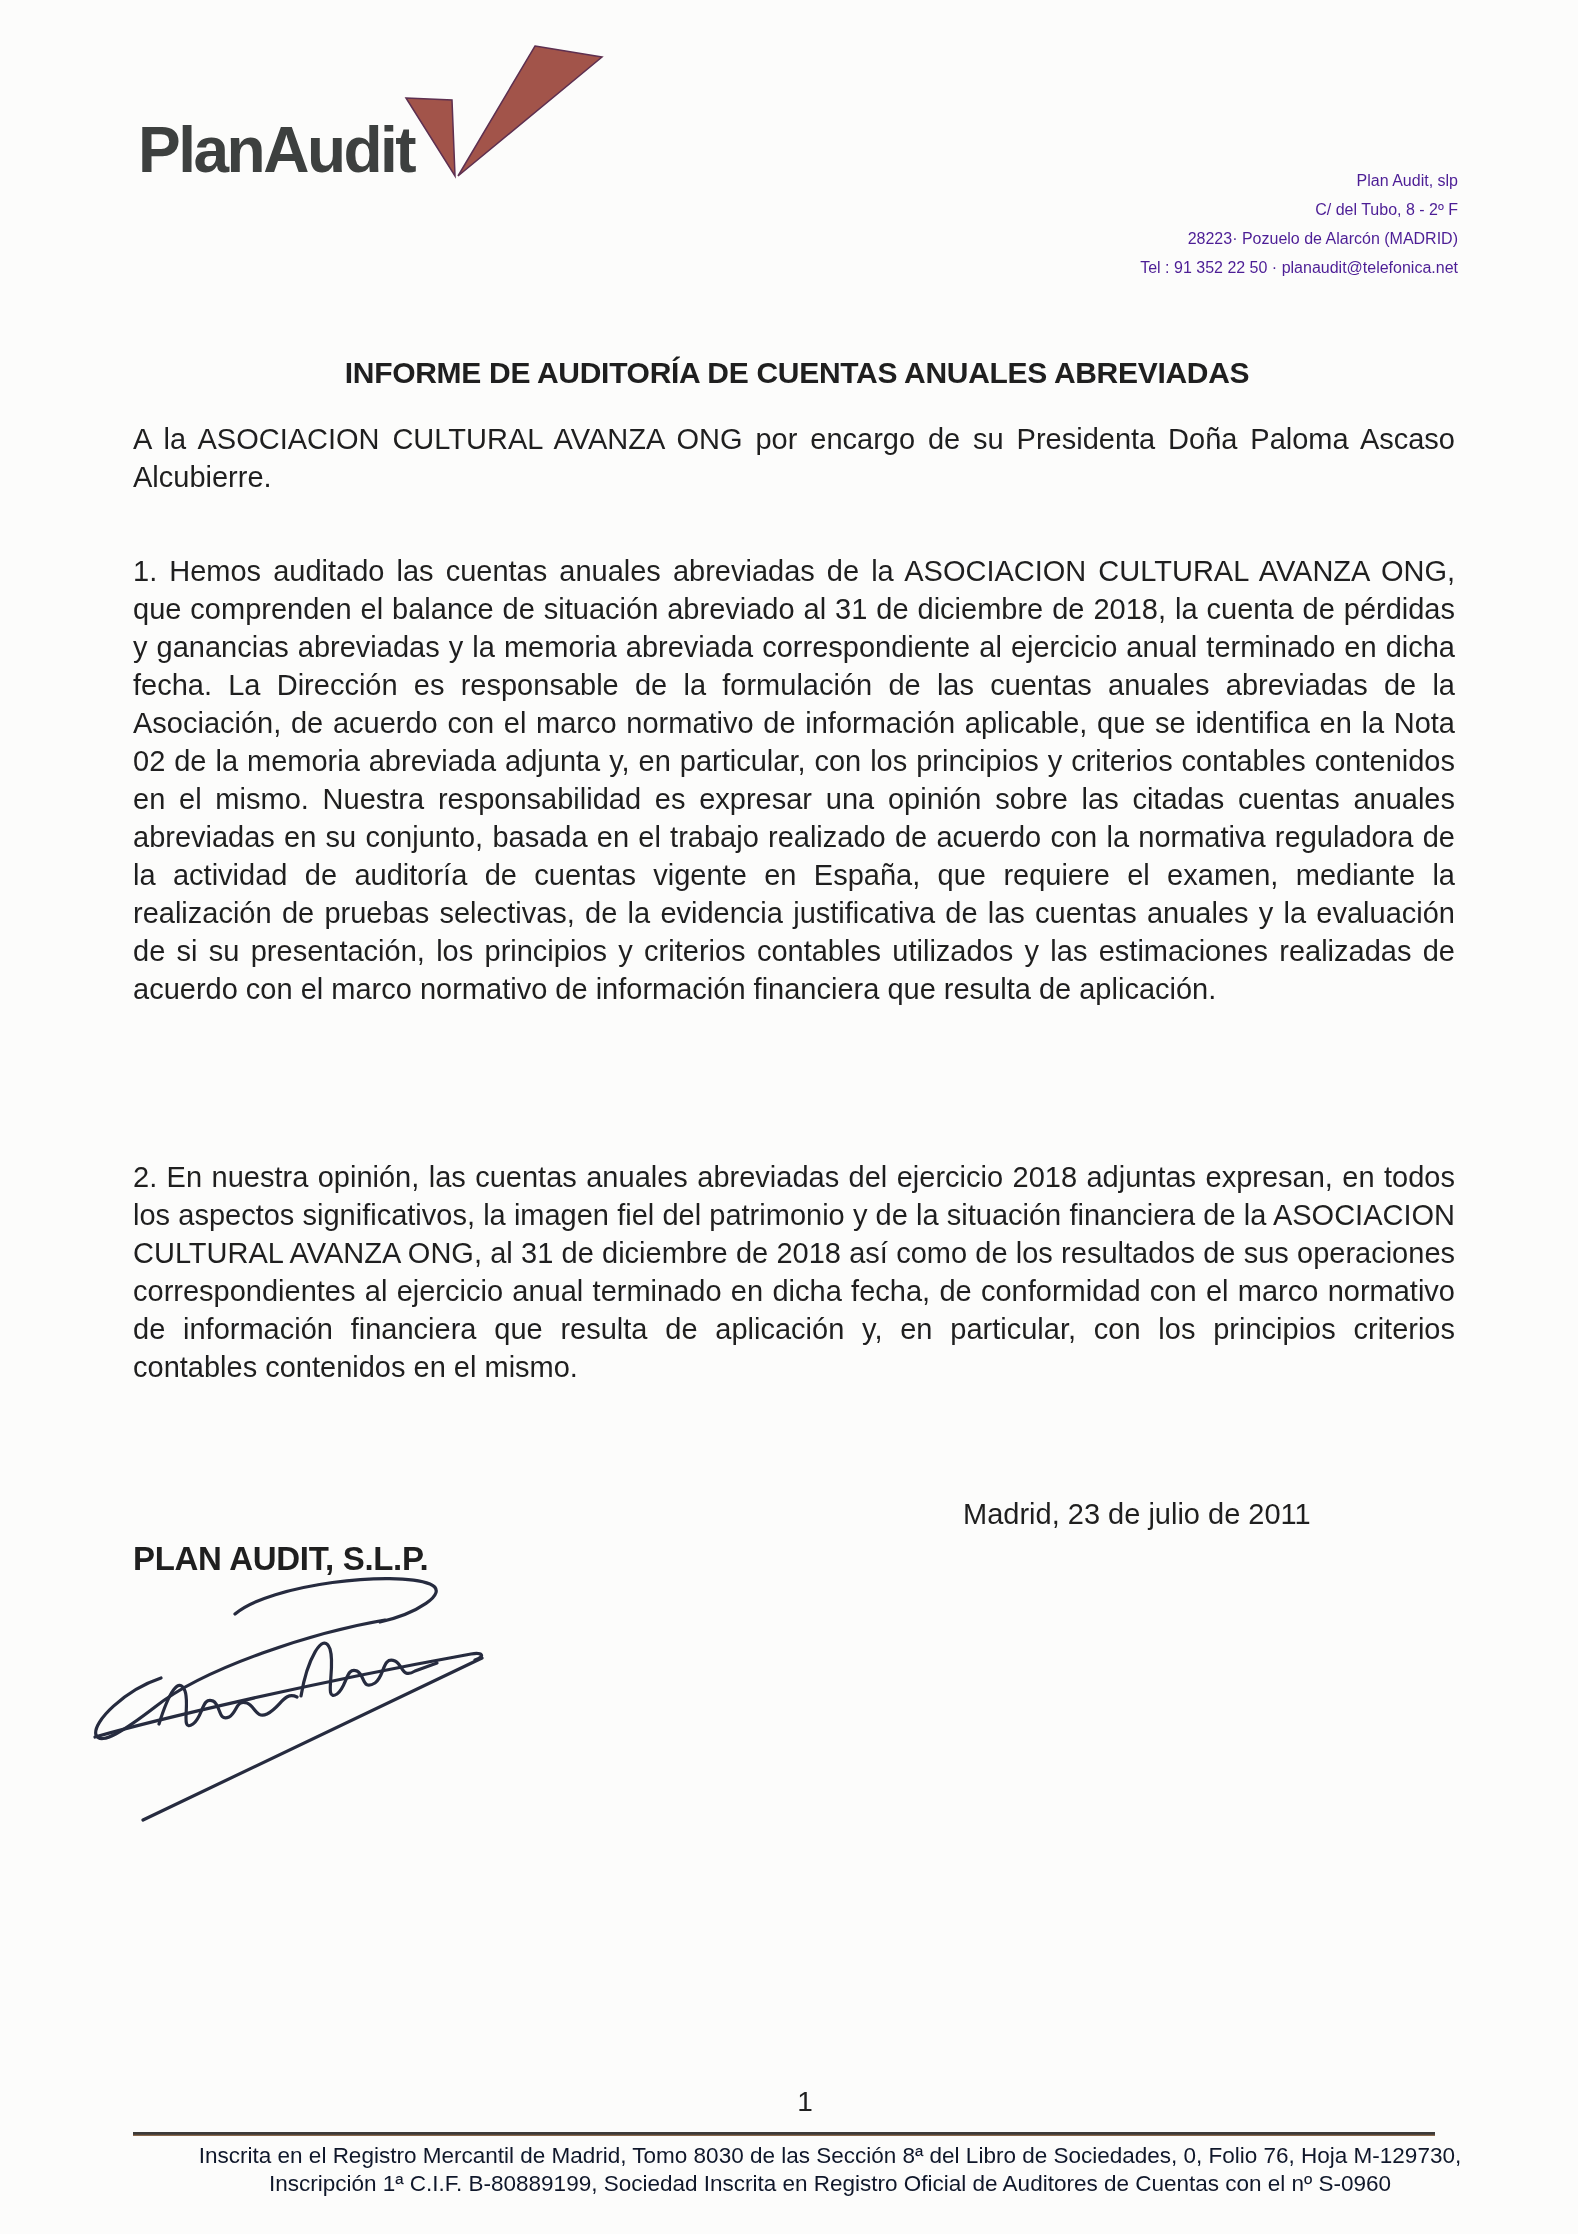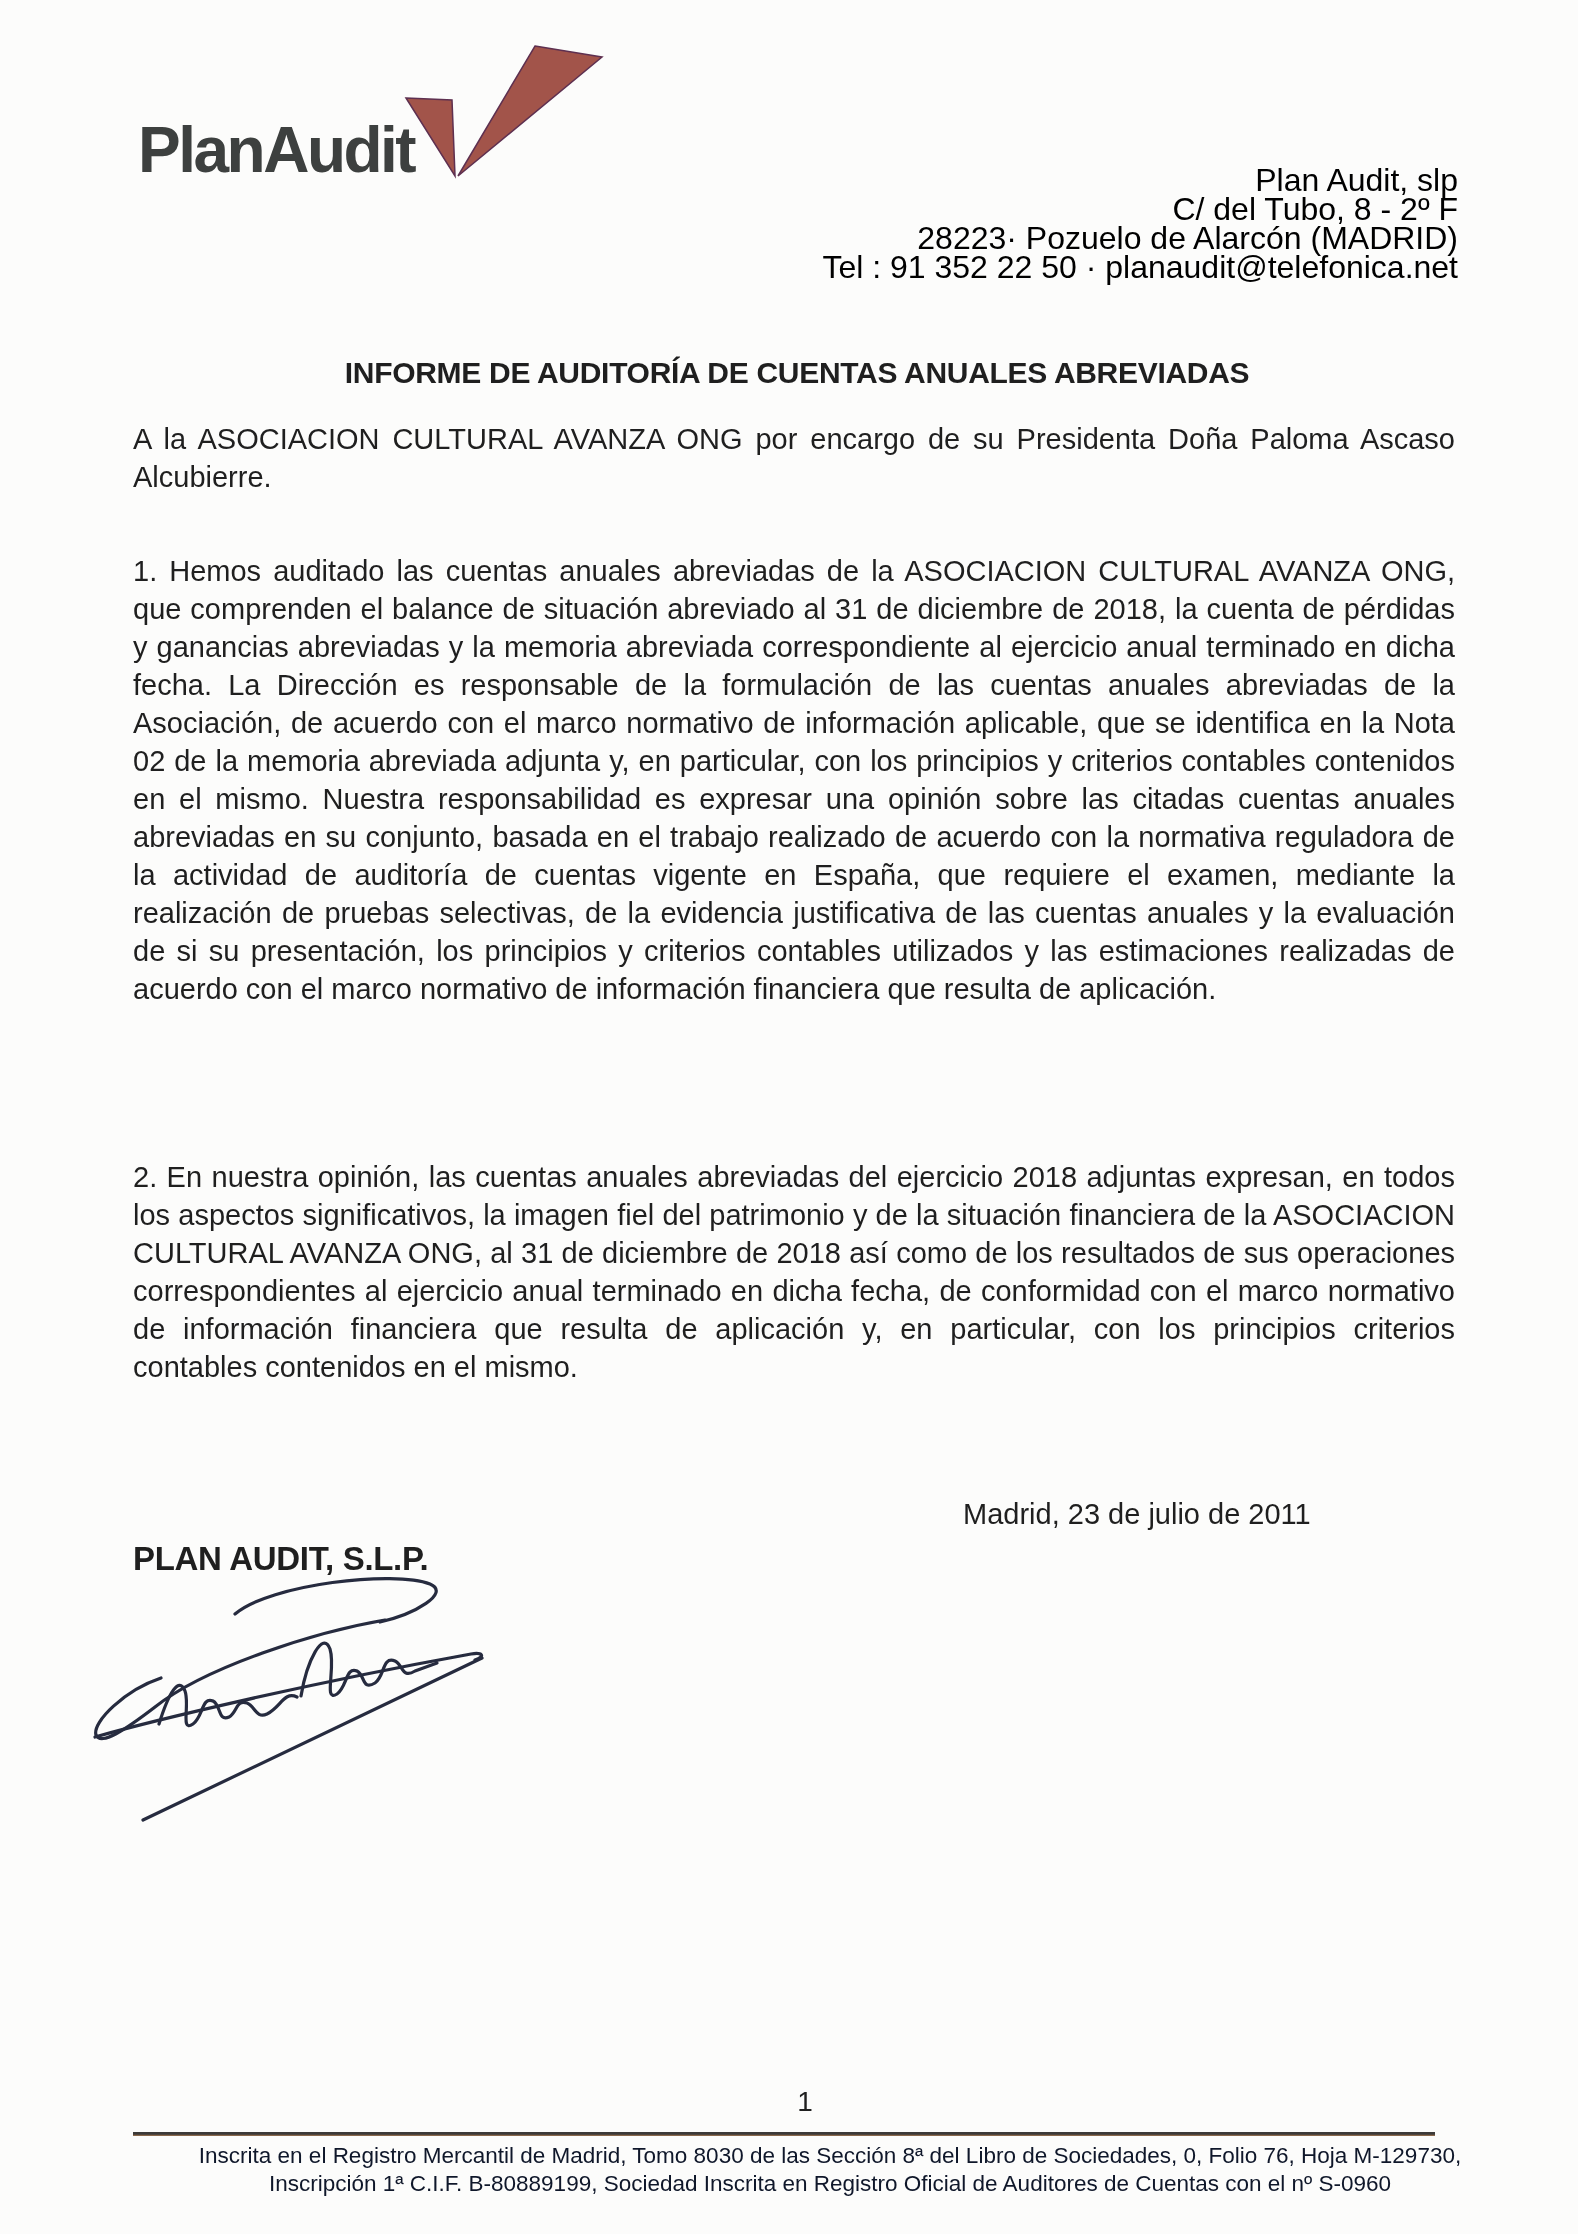--- a/index.html
+++ b/index.html
@@ -14,21 +14,21 @@
   
   .logo-wrap{position:absolute;left:138px;top:118px;height:80px;}
   .logo-text{
     font-size:64px;font-weight:700;letter-spacing:-2.5px;
     color:#3d403f;line-height:64px;
   }
   .logo-check{position:absolute;left:398px;top:42px;width:210px;height:140px;}
   
   .letterhead{
     position:absolute;right:120px;top:166px;
-    text-align:right;font-size:32px;line-height:29px;color:#000000;
+    text-align:right;font-size:16px;line-height:29px;color:#4c1d95;
   }
   
   .doc-title{
     position:absolute;left:136px;top:356px;width:1322px;
     text-align:center;font-size:30px;font-weight:700;letter-spacing:-0.3px;
   }
   .body-text{
     position:absolute;left:133px;width:1322px;
     font-size:29px;line-height:38px;text-align:justify;
   }

